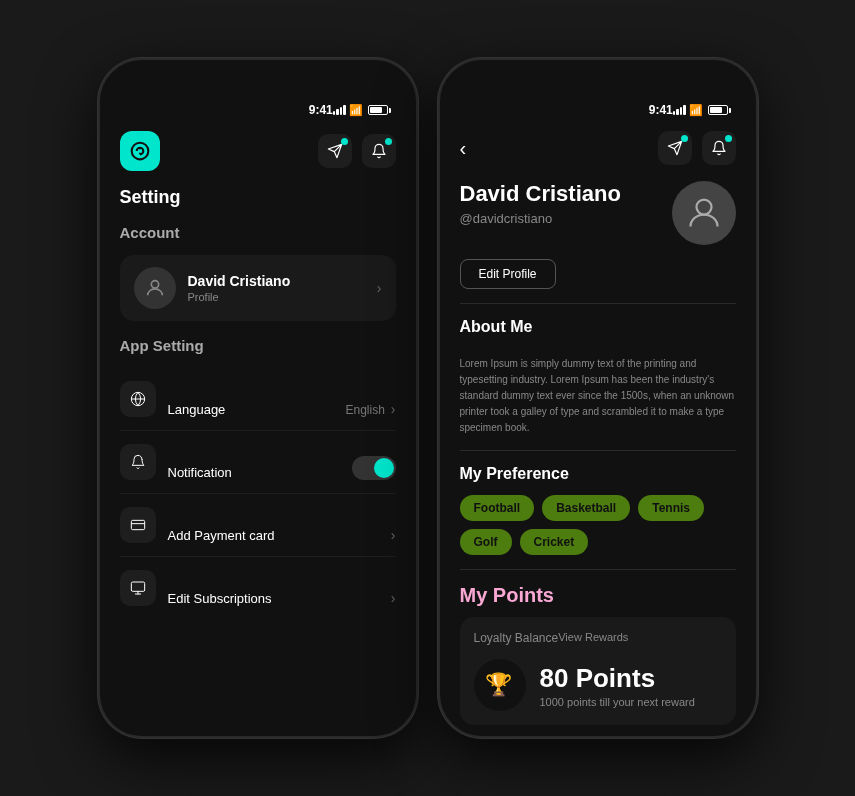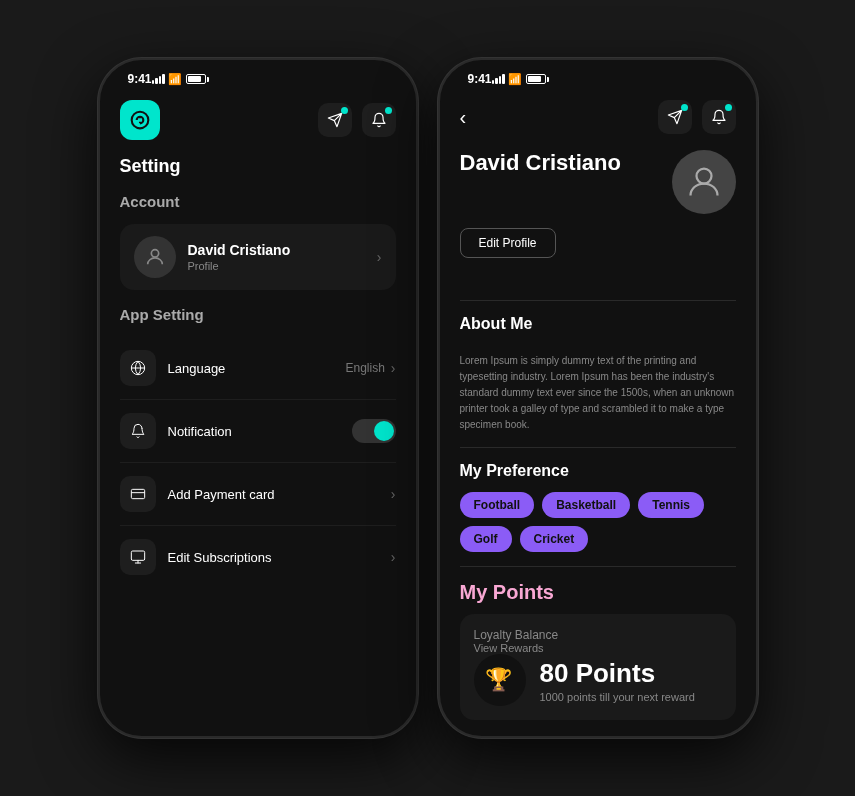--- a/index.html
+++ b/index.html
@@ -30,26 +30,27 @@
       border-radius: 44px;
       border: 2px solid #2a2a2a;
       overflow: hidden;
       position: relative;
       box-shadow: 0 0 0 1px #333, 0 20px 60px rgba(0,0,0,0.8);
     }
 
     
     .status-bar {
       display: flex;
-      justify-content: flex-start;
+      justify-content: flex-end;
       align-items: center;
       padding: 12px 28px 6px;
       color: white;
       font-size: 12px;
       font-weight: 600;
+      margin-top: 31px;
     }
 
     .status-icons {
       display: flex;
       align-items: center;
       gap: 4px;
     }
 
     .signal-bars {
       display: flex;
@@ -216,21 +217,21 @@
     }
 
     .chevron {
       color: #666;
       font-size: 14px;
     }
 
     
     .setting-item {
       display: flex;
-      align-items: center;
+      align-items: flex-end;
       padding: 13px 0;
       border-bottom: 1px solid #1e1e1e;
     }
 
     .setting-item:last-child {
       border-bottom: none;
     }
 
     .setting-icon {
       width: 36px;
@@ -336,21 +337,21 @@
     }
 
     .edit-profile-btn {
       border: 1px solid #555;
       background: transparent;
       color: white;
       padding: 7px 18px;
       border-radius: 8px;
       font-size: 12px;
       cursor: pointer;
-      margin-bottom: 28px;
+      margin-bottom: 0;
     }
 
     .divider {
       height: 1px;
       background: #2a2a2a;
       margin: 14px 0;
     }
 
     .about-me-title {
       font-size: 16px;
@@ -373,21 +374,21 @@
       margin-bottom: 12px;
     }
 
     .tags-container {
       display: flex;
       flex-wrap: wrap;
       gap: 8px;
     }
 
     .tag {
-      background: #8b5cf6;
+      background: #4d7c0f;
       color: #111;
       padding: 6px 14px;
       border-radius: 20px;
       font-size: 12px;
       font-weight: 600;
     }
 
     .points-title {
       font-size: 20px;
       font-weight: 700;
@@ -397,21 +398,21 @@
 
     .points-card {
       background: #1a1a1a;
       border-radius: 14px;
       padding: 14px;
     }
 
     .points-card-header {
       display: flex;
       justify-content: flex-start;
-      flex-direction: column;
+      margin-bottom: 14px;
     }
 
     .loyalty-label {
       font-size: 12px;
       color: #888;
     }
 
     .view-rewards {
       font-size: 11px;
       color: #888;
@@ -604,20 +605,21 @@
                 <path d="M18 8A6 6 0 0 0 6 8c0 7-3 9-3 9h18s-3-2-3-9M13.73 21a2 2 0 0 1-3.46 0" stroke-linecap="round" stroke-linejoin="round"></path>
               </svg>
           </div>
         </div>
       </div>
 
       
       <div class="profile-header">
         <div class="profile-info">
           <div class="profile-name">David Cristiano</div>
+          <div class="profile-handle">@davidcristiano</div>
         </div>
         <div class="profile-avatar">
           <svg width="36" height="36" viewBox="0 0 24 24" fill="none" stroke="#aaa" stroke-width="1.5">
             <circle cx="12" cy="8" r="5"></circle>
               <path d="M3 21c0-4.4 4-8 9-8s9 3.6 9 8"></path>
           </svg>
         </div>
       </div>
 
       

